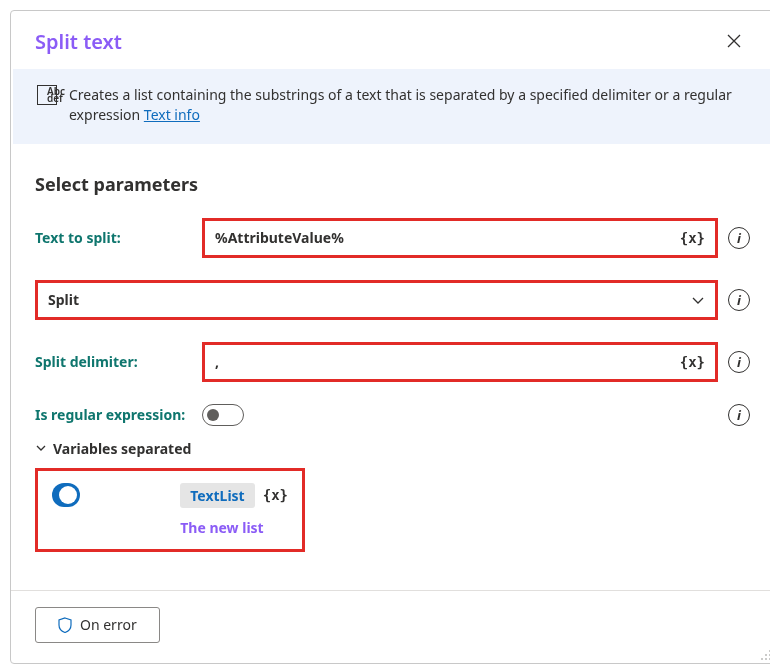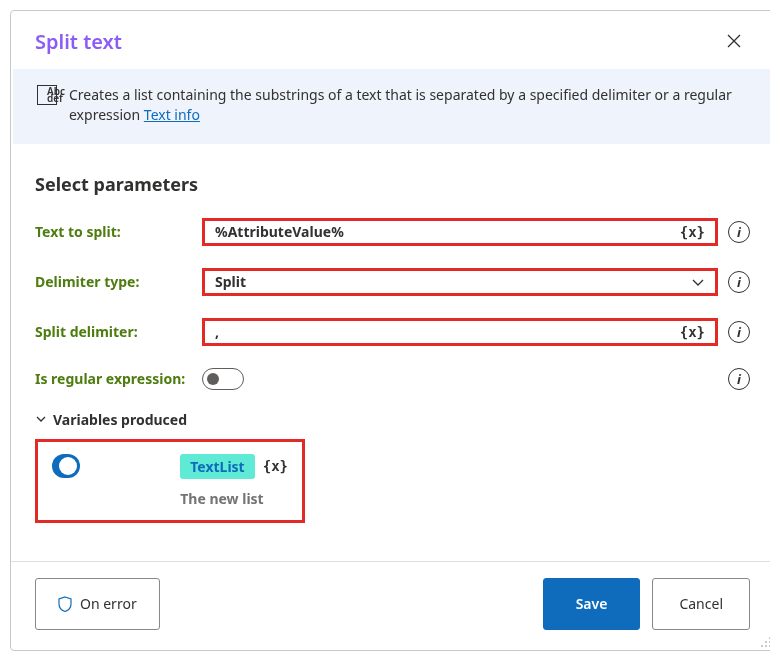--- a/index.html
+++ b/index.html
@@ -65,31 +65,31 @@
   }
   .row {
     display: flex;
     align-items: center;
     margin-bottom: 22px;
     gap: 12px;
   }
   .label {
     width: 155px;
     font-size: 14px;
-    color: #4d7c0f;
+    color: #0f766e;
   }
   .field-wrap {
     flex: 1;
     display: flex;
     align-items: center;
     gap: 10px;
   }
   .field {
     flex: 1;
-    height: 28px;
+    height: 40px;
     border: 3px solid #e22b27;
     display: flex;
     align-items: center;
     padding: 0 10px;
     font-size: 14px;
     color: #323130;
     position: relative;
     background: #fff;
   }
   .var-icon {
@@ -156,37 +156,37 @@
   }
   .red-box {
     border: 3px solid #e22b27;
     padding: 12px 14px;
     display: flex;
     align-items: flex-start;
     gap: 100px;
     width: 270px;
   }
   .var-chip {
-    background: #5eead4;
+    background: #e5e5e5;
     color: #0f6cbd;
     padding: 3px 10px;
     border-radius: 3px;
     font-size: 14px;
   }
   .var-row1 { display: flex; align-items: center; gap: 6px; }
-  .var-desc { font-size: 14px; color: #737373; margin-top: 10px; }
+  .var-desc { font-size: 14px; color: #8b5cf6; margin-top: 10px; }
   .footer {
     border-top: 1px solid #e1dfdd;
     padding: 16px 24px 20px 24px;
     display: flex;
     align-items: center;
     margin-top: 28px;
   }
   .btn {
-    height: 52px;
+    height: 36px;
     padding: 0 22px;
     border-radius: 3px;
     font-size: 14px;
     display: flex;
     align-items: center;
     justify-content: center;
     cursor: pointer;
     gap: 8px;
   }
   .btn-outline {
@@ -243,21 +243,20 @@
           <span>%AttributeValue%</span>
           <span class="var-icon">{x}</span>
         </div>
         <div class="info-icon">
             <span>i</span>
           </div>
       </div>
     </div>
 
     <div class="row">
-      <div class="label">Delimiter type:</div>
       <div class="field-wrap">
         <div class="field">
           <span>Split</span>
           <svg class="chev" width="14" height="14" viewBox="0 0 14 14">
               <path d="M2 5 L7 10 L12 5" stroke="#323130" stroke-width="1.3" fill="none"></path>
             </svg>
         </div>
         <div class="info-icon">
             <span>i</span>
           </div>
@@ -270,36 +269,36 @@
         <div class="field">
           <span>,</span>
           <span class="var-icon">{x}</span>
         </div>
         <div class="info-icon">
             <span>i</span>
           </div>
       </div>
     </div>
 
-    <div class="row" style="margin-bottom:20px;">
+    <div class="row" style="margin-bottom:13px;">
       <div class="label" style="width:155px;">Is regular expression:</div>
       <div class="field-wrap">
         <div class="toggle-off"></div>
         <div style="flex:1"></div>
         <div class="info-icon">
             <span>i</span>
           </div>
       </div>
     </div>
 
     <div class="vars-header">
       <svg width="12" height="12" viewBox="0 0 12 12">
           <path d="M2 4 L6 8 L10 4" stroke="#323130" stroke-width="1.3" fill="none"></path>
         </svg>
-      <span>Variables produced</span>
+      <span>Variables separated</span>
     </div>
 
     <div class="red-box">
       <div class="toggle-on"></div>
       <div>
         <div class="var-row1">
           <span class="var-chip">TextList</span>
           <span class="var-icon" style="margin-left:2px;">{x}</span>
         </div>
         <div class="var-desc">The new list</div>
@@ -308,28 +307,20 @@
 
   </div>
 
   <div class="footer">
     <div class="btn btn-outline">
       <svg class="shield" width="14" height="16" viewBox="0 0 14 16">
           <path d="M7 1 L13 3 V8 C13 12 10 14.5 7 15.5 C4 14.5 1 12 1 8 V3 Z" stroke="#0f6cbd" stroke-width="1.2" fill="none"></path>
         </svg>
       <span>On error</span>
     </div>
-    <div class="footer-right">
-      <div class="btn btn-primary">
-        <span>Save</span>
-      </div>
-      <div class="btn btn-outline" style="padding:0 26px;">
-        <span>Cancel</span>
-      </div>
-    </div>
   </div>
 
   <svg class="resize-grip" viewBox="0 0 14 14">
     <circle cx="12" cy="4" r="0.8" fill="#8a8886"></circle>
     <circle cx="8" cy="8" r="0.8" fill="#8a8886"></circle>
       <circle cx="12" cy="8" r="0.8" fill="#8a8886"></circle>
     <circle cx="4" cy="12" r="0.8" fill="#8a8886"></circle>
       <circle cx="8" cy="12" r="0.8" fill="#8a8886"></circle>
       <circle cx="12" cy="12" r="0.8" fill="#8a8886"></circle>
   </svg>

